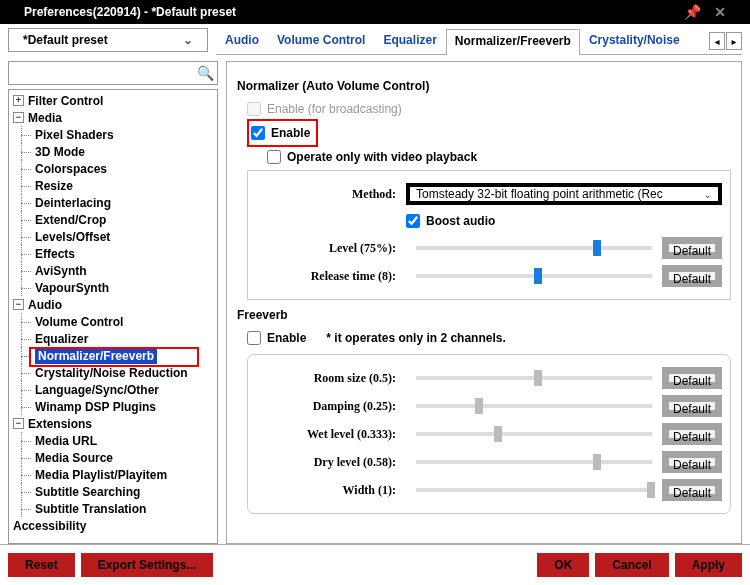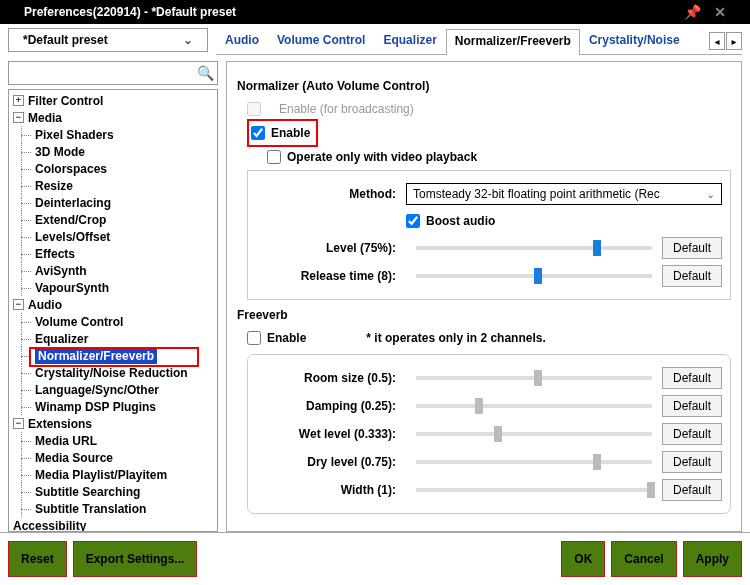--- a/index.html
+++ b/index.html
@@ -39,37 +39,37 @@
 .tree-item.child::before { content: ""; position: absolute; left: 12px; top: 0; bottom: 0; border-left: 1px dotted #888; }
 .tree-item.child::after { content: ""; position: absolute; left: 12px; top: 50%; width: 10px; border-top: 1px dotted #888; }
 .tree-item.selected span.lbl { background: #1846c8; color: #fff; padding: 1px 3px; }
 .tree-hl { position: absolute; border: 2px solid #e00; pointer-events: none; }
 
 .content { flex: 1; border: 1px solid #aaa; padding: 17px 10px; overflow: hidden; display: flex; flex-direction: column; }
 .group-title { font-weight: bold; margin-bottom: 6px; }
 .group { border: 1px solid #ccc; padding: 6px 8px; margin-bottom: 8px; }
 .ck-row { display: flex; align-items: center; margin: 3px 0; }
 .ck-row input[type=checkbox] { width: 14px; height: 14px; margin-right: 6px; }
-.ck-row.disabled { color: #999; gap: 12px; }
+.ck-row.disabled { color: #999; }
 .ck-row.bold label { font-weight: bold; }
 .hl-box { border: 2px solid #e00; padding: 2px 6px 2px 2px; display: inline-flex; align-items: center; }
 
 .ctrl-row { display: flex; align-items: center; margin: 6px 0; }
-.ctrl-label { width: 140px; text-align: right; margin-right: 10px; font-weight: bold; }
+.ctrl-label { width: 140px; text-align: right; margin-right: 10px; font-weight: bold; font-family: Liberation Serif, serif; }
 .slider-cell { flex: 1; display: flex; align-items: center; }
 .slider { flex: 1; height: 4px; background: #ddd; position: relative; margin: 0 10px; }
 .thumb { position: absolute; top: -6px; width: 8px; height: 16px; background: #1a7de0; }
-.def-btn { width: 60px; height: 22px; border: 1px solid #a3a3a3; background: #f3f3f3; cursor: pointer; font-weight: normal; }
-.method-select { flex: 1; border: 1px solid #000000; height: 22px; display: flex; align-items: center; padding: 0 6px; }
+.def-btn { width: 60px; height: 22px; border: 7px solid #a3a3a3; background: #f3f3f3; cursor: pointer; font-weight: normal; }
+.method-select { flex: 1; border: 4px solid #000000; height: 22px; display: flex; align-items: center; padding: 0 6px; }
 .method-select .chev { margin-left: auto; font-size: 10px; color: #555; }
-.note { font-weight: bold; margin-left: 60px; }
+.note { font-weight: bold; margin-left: 20px; }
 
 .footer { border-top: 1px solid #aaa; padding: 8px; display: flex; gap: 6px; }
 .footer .spacer { flex: 1; }
-.btn { height: 36px; padding: 0 12px; border: 1px solid #b91c1c; background: #4d7c0f; cursor: pointer; font-weight: bold; }
+.btn { height: 24px; padding: 0 12px; border: 5px solid #b91c1c; background: #b91c1c; cursor: pointer; font-weight: bold; }
 </style>
 </head>
 <body>
 
 <div class="titlebar">
   <span>Preferences(220914) - *Default preset</span>
   <span class="spacer"></span>
   <span class="winbtn">📌</span>
   <span class="winbtn">✕</span>
 </div>
@@ -273,21 +273,21 @@
           <div class="ctrl-row">
             <div class="ctrl-label">Wet level (0.333):</div>
             <div class="slider-cell">
                 <div class="slider">
                   <div class="thumb" style="left:33%;background:#bbb;"></div>
                 </div>
               </div>
             <button class="def-btn">Default</button>
           </div>
           <div class="ctrl-row">
-            <div class="ctrl-label">Dry level (0.75):</div>
+            <div class="ctrl-label">Dry level (0.58):</div>
             <div class="slider-cell">
                 <div class="slider">
                   <div class="thumb" style="left:75%;background:#bbb;"></div>
                 </div>
               </div>
             <button class="def-btn">Default</button>
           </div>
           <div class="ctrl-row">
             <div class="ctrl-label">Width (1):</div>
             <div class="slider-cell">

